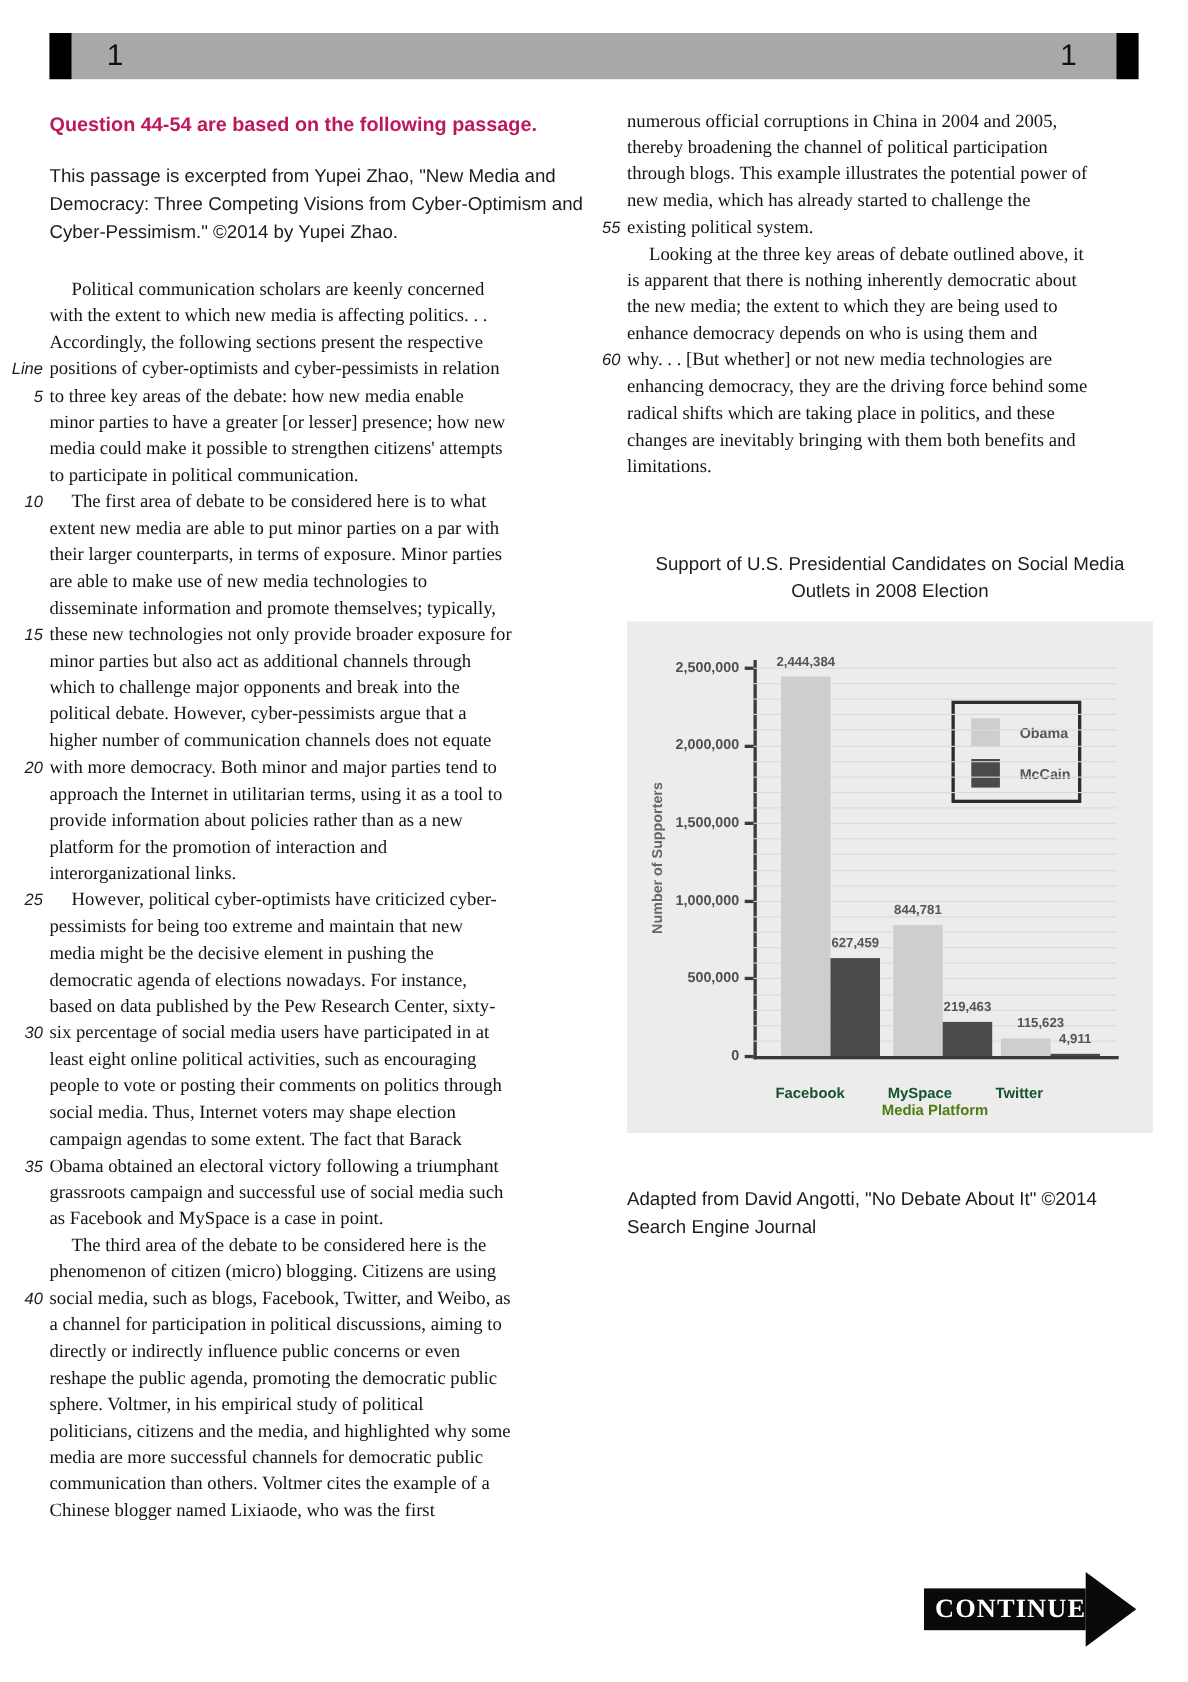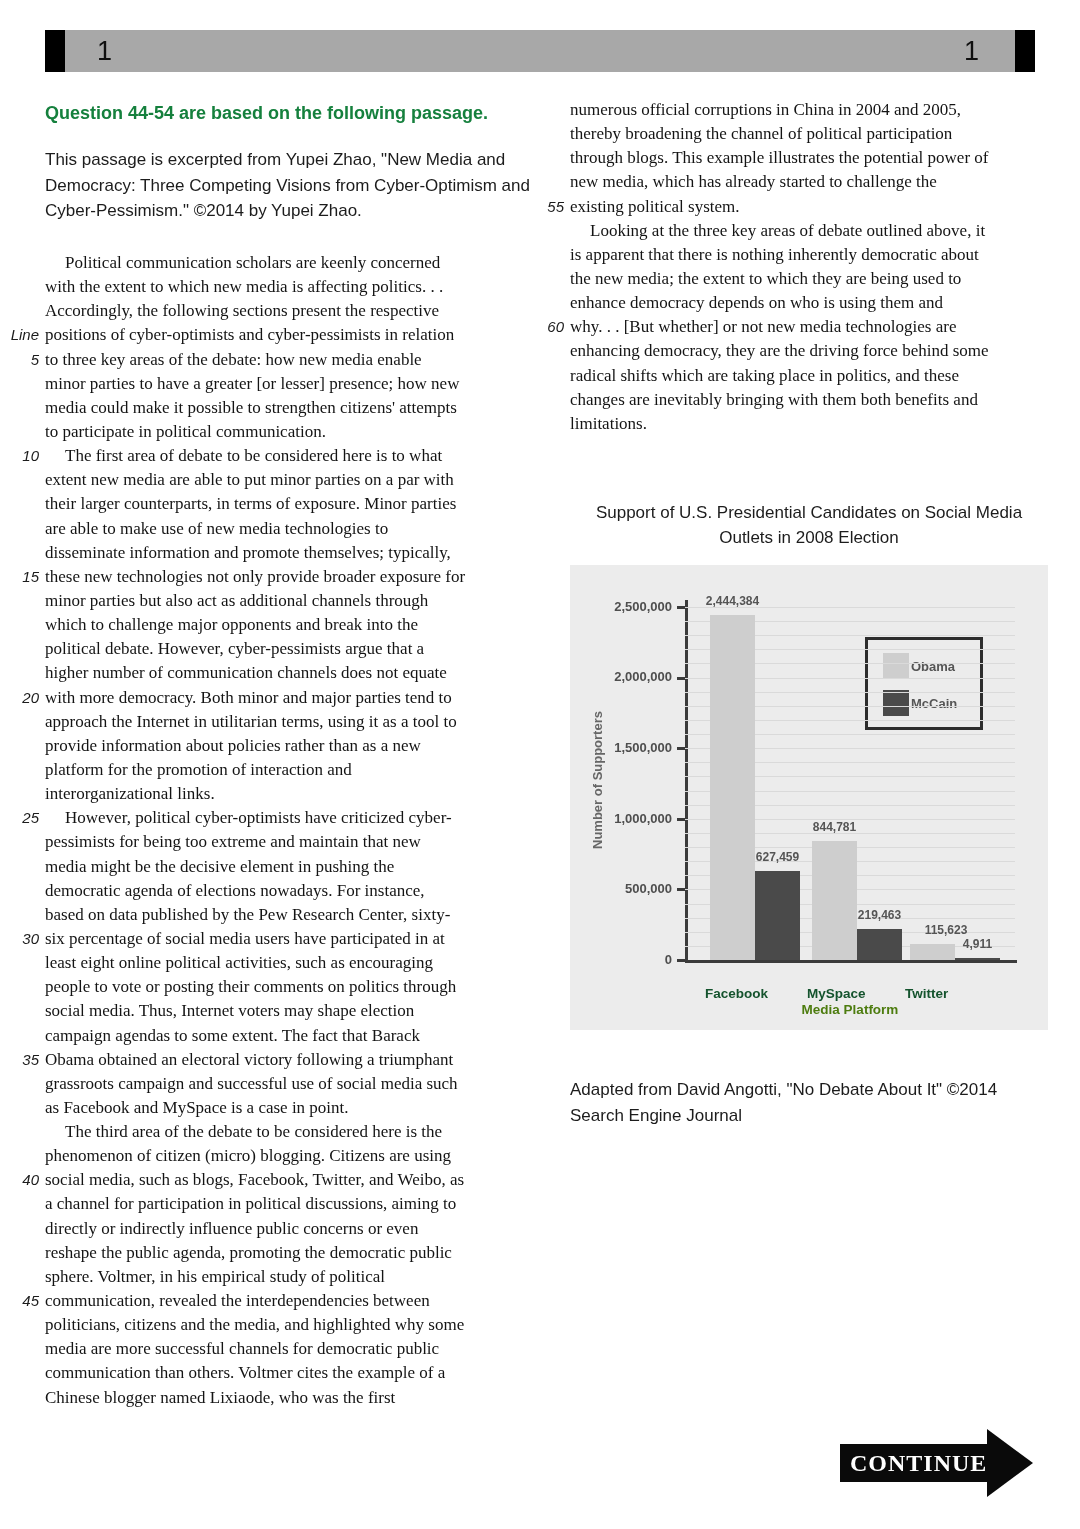--- a/index.html
+++ b/index.html
@@ -9,21 +9,21 @@
   
   .header-bar{position:absolute;left:45px;top:30px;width:990px;height:42px;background:#a8a8a8;}
   .header-cap{position:absolute;top:0;width:20px;height:42px;background:#000;}
   .cap-left{left:0;} .cap-right{right:0;}
   .header-num{position:absolute;top:50%;transform:translateY(-50%);
               font-family:"Liberation Sans","DejaVu Sans",sans-serif;font-size:27px;color:#101010;}
   .num-left{left:52px;} .num-right{right:56px;}
 
   
   .q-heading{position:absolute;left:45px;top:103px;width:500px;
-             font-family:"Liberation Sans","DejaVu Sans",sans-serif;font-weight:bold;font-size:18px;color:#15803d;}
+             font-family:"Liberation Sans","DejaVu Sans",sans-serif;font-weight:bold;font-size:18px;color:#be185d;}
   .intro{position:absolute;left:45px;top:147px;width:505px;
          font-family:"Liberation Sans","DejaVu Sans",sans-serif;font-size:17px;line-height:25.5px;color:#1c1c1c;}
   .col{position:absolute;}
   .col-left{left:10px;top:253px;width:545px;}
   .col-right{left:538px;top:100px;width:542px;}
   .pline{display:flex;height:24.15px;align-items:baseline;}
   .pnum{width:29px;flex-shrink:0;text-align:right;padding-right:6px;
         font-family:"Liberation Sans","DejaVu Sans",sans-serif;font-style:italic;font-size:15px;color:#1c1c1c;}
   .col-right .pnum{width:26px;}
   .ptext{white-space:nowrap;font-size:17px;}
@@ -44,21 +44,21 @@
           font-weight:bold;font-size:13px;color:#666;}
   .bar{position:absolute;width:45px;}
   .dlabel{position:absolute;width:92px;text-align:center;
           font-family:"Liberation Sans","DejaVu Sans",sans-serif;font-weight:bold;font-size:12px;color:#555;}
   .catlabel{position:absolute;top:421px;width:100px;
             font-family:"Liberation Sans","DejaVu Sans",sans-serif;font-weight:bold;font-size:13.5px;color:#14532d;}
   .xlabel{position:absolute;left:130px;top:437px;width:300px;text-align:center;
           font-family:"Liberation Sans","DejaVu Sans",sans-serif;font-weight:bold;font-size:13.5px;color:#4d7c0f;}
   .legend{position:absolute;left:295px;top:72px;width:118px;height:93px;border:3px solid #2d2d2d;
           box-sizing:border-box;display:flex;flex-direction:column;gap:11px;padding:13px 0 0 15px;}
-  .legend-row{display:flex;align-items:center;gap:2px;}
+  .legend-row{display:flex;align-items:center;gap:18px;}
   .legend-swatch{width:26px;height:26px;flex-shrink:0;}
   .legend-label{font-family:"Liberation Sans","DejaVu Sans",sans-serif;font-weight:bold;font-size:13px;color:#555;}
 
   .attribution{position:absolute;left:570px;top:1077px;width:490px;
                font-family:"Liberation Sans","DejaVu Sans",sans-serif;font-size:17px;line-height:26px;color:#1c1c1c;}
 
   
   .continue{position:absolute;left:840px;top:1429px;display:flex;align-items:center;}
   .continue-bar{height:38px;background:#0a0a0a;color:#fff;display:flex;align-items:center;
                 padding:0 0 0 10px;font-family:"Liberation Serif","DejaVu Serif",serif;
@@ -246,24 +246,20 @@
         <span class="pnum"></span>
         <span class="ptext">directly or indirectly influence public concerns or even</span>
       </div>
       <div class="pline">
         <span class="pnum"></span>
         <span class="ptext">reshape the public agenda, promoting the democratic public</span>
       </div>
       <div class="pline">
         <span class="pnum"></span>
         <span class="ptext">sphere. Voltmer, in his empirical study of political</span>
-      </div>
-      <div class="pline">
-        <span class="pnum">45</span>
-        <span class="ptext">communication, revealed the interdependencies between</span>
       </div>
       <div class="pline">
         <span class="pnum"></span>
         <span class="ptext">politicians, citizens and the media, and highlighted why some</span>
       </div>
       <div class="pline">
         <span class="pnum"></span>
         <span class="ptext">media are more successful channels for democratic public</span>
       </div>
       <div class="pline">

